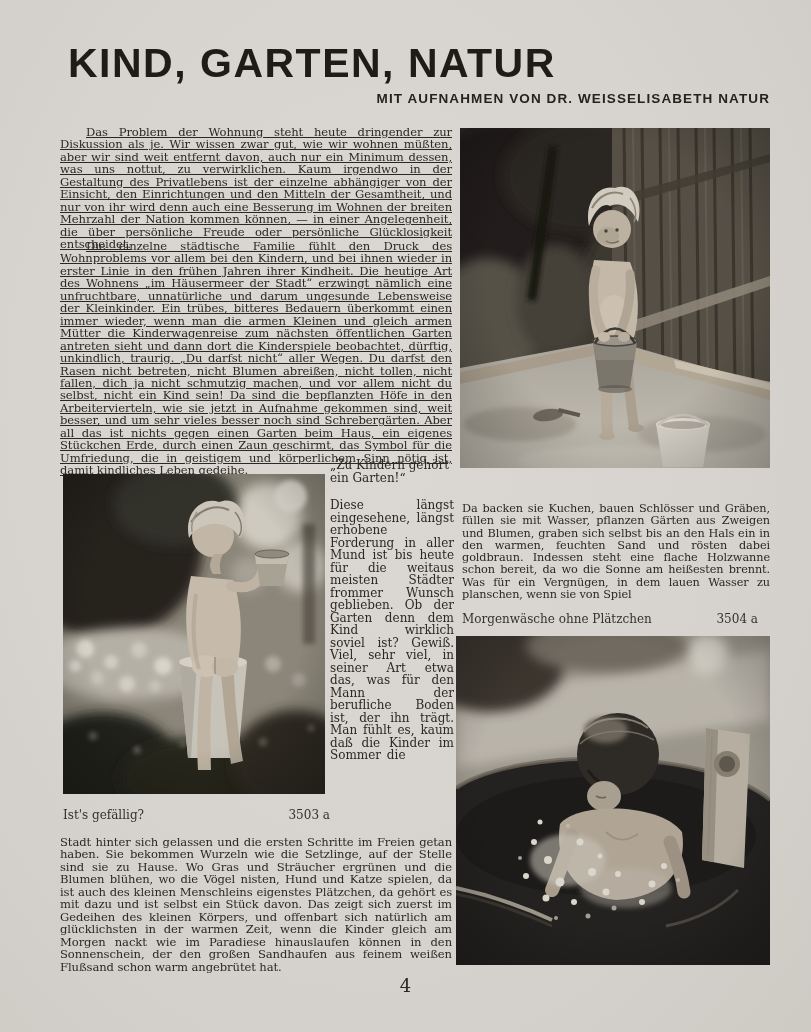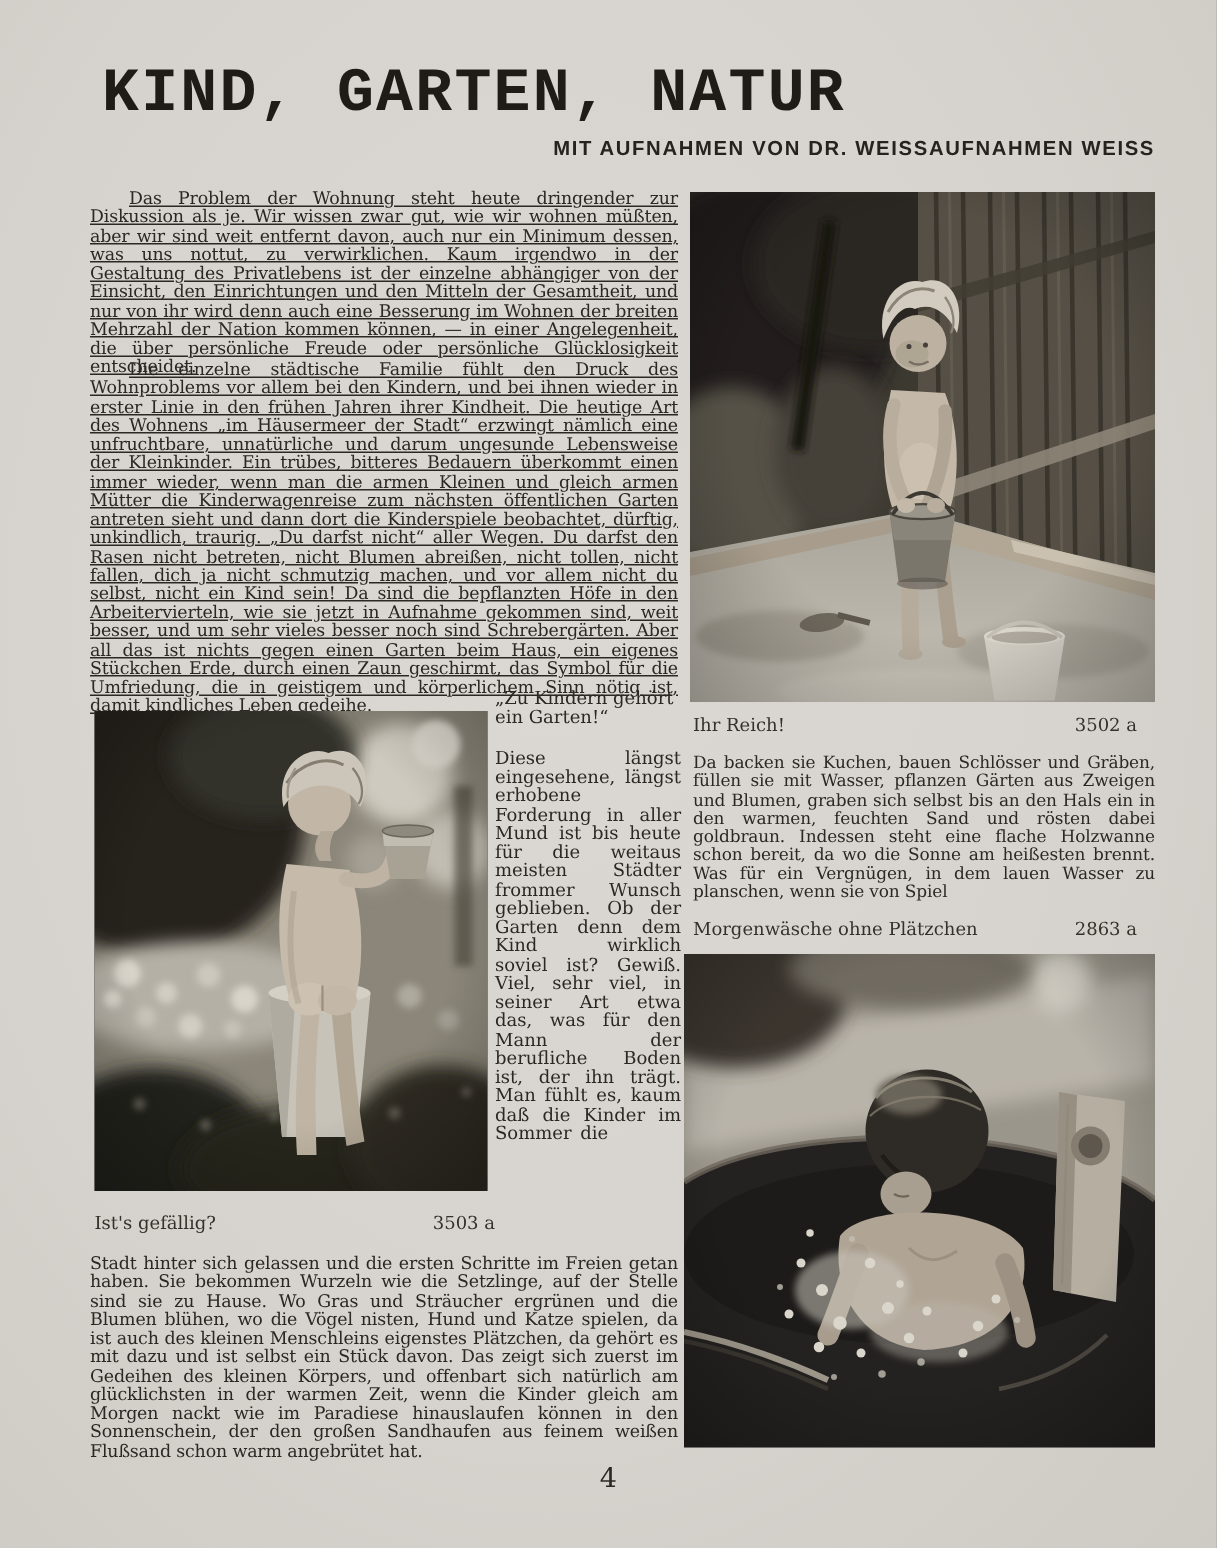--- a/index.html
+++ b/index.html
@@ -3,21 +3,21 @@
 <meta charset="utf-8">
 <style>
   html,body{margin:0;padding:0;background:#b9b6b1;}
   .page{
     position:relative;width:811px;height:1032px;overflow:hidden;
     background:radial-gradient(ellipse at 45% 40%, #dbd8d3 0%, #d7d4cf 55%, #cecbc5 100%);
     font-family:"DejaVu Serif", serif;color:#2a2722;
   }
   .title{
     position:absolute;left:68px;top:40px;
-    font-family:Liberation Mono, monospace;font-weight:bold;
+    font-family:Liberation Sans, sans-serif;font-weight:bold;
     font-size:41px;letter-spacing:1.5px;color:#1f1c18;white-space:nowrap;
   }
   .subtitle-row{
     position:absolute;left:68px;top:91px;width:702px;
     display:flex;justify-content:flex-end;
     font-family:"Liberation Sans", sans-serif;font-weight:bold;
     font-size:13.5px;letter-spacing:1.1px;color:#26231f;
   }
   .body-text{
     font-size:11.6px;line-height:12.45px;text-align:justify;
@@ -46,21 +46,21 @@
 </style>
 </head>
 <body>
 
 <div class="page">
 
   <div class="title">KIND, GARTEN, NATUR</div>
 
   <div class="subtitle-row">
     <span>MIT AUFNAHMEN VON DR. WEISS</span>
-    <span>AUFNAHMEN WEISS</span>
+    <span>ELISABETH NATUR</span>
   </div>
 
   <div class="blk body-text indent" style="left:60px;top:126px;width:392px;">Das Problem der Wohnung steht heute dringender zur Diskussion als je. Wir wissen zwar gut, wie wir wohnen müßten, aber wir sind weit entfernt davon, auch nur ein Minimum dessen, was uns nottut, zu verwirklichen. Kaum irgendwo in der Gestaltung des Privatlebens ist der einzelne abhängiger von der Einsicht, den Einrichtungen und den Mitteln der Gesamtheit, und nur von ihr wird denn auch eine Besserung im Wohnen der breiten Mehrzahl der Nation kommen können, — in einer Angelegenheit, die über persönliche Freude oder persönliche Glücklosigkeit entscheidet.</div>
 
   <div class="blk body-text indent" style="left:60px;top:240px;width:392px;">Die einzelne städtische Familie fühlt den Druck des Wohnproblems vor allem bei den Kindern, und bei ihnen wieder in erster Linie in den frühen Jahren ihrer Kindheit. Die heutige Art des Wohnens „im Häusermeer der Stadt“ erzwingt nämlich eine unfruchtbare, unnatürliche und darum ungesunde Lebensweise der Kleinkinder. Ein trübes, bitteres Bedauern überkommt einen immer wieder, wenn man die armen Kleinen und gleich armen Mütter die Kinderwagenreise zum nächsten öffentlichen Garten antreten sieht und dann dort die Kinderspiele beobachtet, dürftig, unkindlich, traurig. „Du darfst nicht“ aller Wegen. Du darfst den Rasen nicht betreten, nicht Blumen abreißen, nicht tollen, nicht fallen, dich ja nicht schmutzig machen, und vor allem nicht du selbst, nicht ein Kind sein! Da sind die bepflanzten Höfe in den Arbeitervierteln, wie sie jetzt in Aufnahme gekommen sind, weit besser, und um sehr vieles besser noch sind Schrebergärten. Aber all das ist nichts gegen einen Garten beim Haus, ein eigenes Stückchen Erde, durch einen Zaun geschirmt, das Symbol für die Umfriedung, die in geistigem und körperlichem Sinn nötig ist, damit kindliches Leben gedeihe.</div>
 
   <div class="quote">„Zu Kindern gehört ein Garten!“</div>
 
   <div class="narrow">Diese längst eingesehene, längst erhobene Forderung in aller Mund ist bis heute für die weitaus meisten Städter frommer Wunsch geblieben. Ob der Garten denn dem Kind wirklich soviel ist? Gewiß. Viel, sehr viel, in seiner Art etwa das, was für den Mann der berufliche Boden ist, der ihn trägt. Man fühlt es, kaum daß die Kinder im Sommer die</div>
 
@@ -226,30 +226,26 @@
       <ellipse cx="155" cy="261" rx="17" ry="4" fill="#55514a" opacity="0.55"></ellipse>
 
       <polygon points="196,296 250,296 243,339 203,339" fill="#d9d4ca"></polygon>
       <ellipse cx="223" cy="296" rx="27" ry="6" fill="#e2ddd3"></ellipse>
       <ellipse cx="223" cy="297" rx="22" ry="4" fill="#b4aea3"></ellipse>
       <path d="M198,297 Q223,277 248,297" stroke="#c9c4ba" stroke-width="2.5" fill="none"></path>
       <rect width="310" height="340" fill="url(#svig)"></rect>
     </svg>
   </figure>
 
-  <div class="caption-row" style="left:462px;top:476px;width:296px;">
-    <span>Ihr Reich!</span>
-    <span>3502 a</span>
-  </div>
 
   <div class="blk body-text" style="left:462px;top:503px;width:308px;font-size:11.3px;line-height:12.3px;">Da backen sie Kuchen, bauen Schlösser und Gräben, füllen sie mit Wasser, pflanzen Gärten aus Zweigen und Blumen, graben sich selbst bis an den Hals ein in den warmen, feuchten Sand und rösten dabei goldbraun. Indessen steht eine flache Holzwanne schon bereit, da wo die Sonne am heißesten brennt. Was für ein Vergnügen, in dem lauen Wasser zu planschen, wenn sie von Spiel</div>
 
   <div class="caption-row" style="left:462px;top:612px;width:296px;">
     <span>Morgenwäsche ohne Plätzchen</span>
-    <span>2863 a</span>
+    <span>3504 a</span>
   </div>
 
   <figure class="photo" style="left:456px;top:636px;width:314px;height:329px;margin:0;">
     <svg viewBox="0 0 314 329" preserveAspectRatio="none">
       <defs>
         <filter id="bb5" x="-40%" y="-40%" width="180%" height="180%">
             <feGaussianBlur stdDeviation="6"></feGaussianBlur>
           </filter>
         <filter id="bb2" x="-40%" y="-40%" width="180%" height="180%">
             <feGaussianBlur stdDeviation="2.5"></feGaussianBlur>

